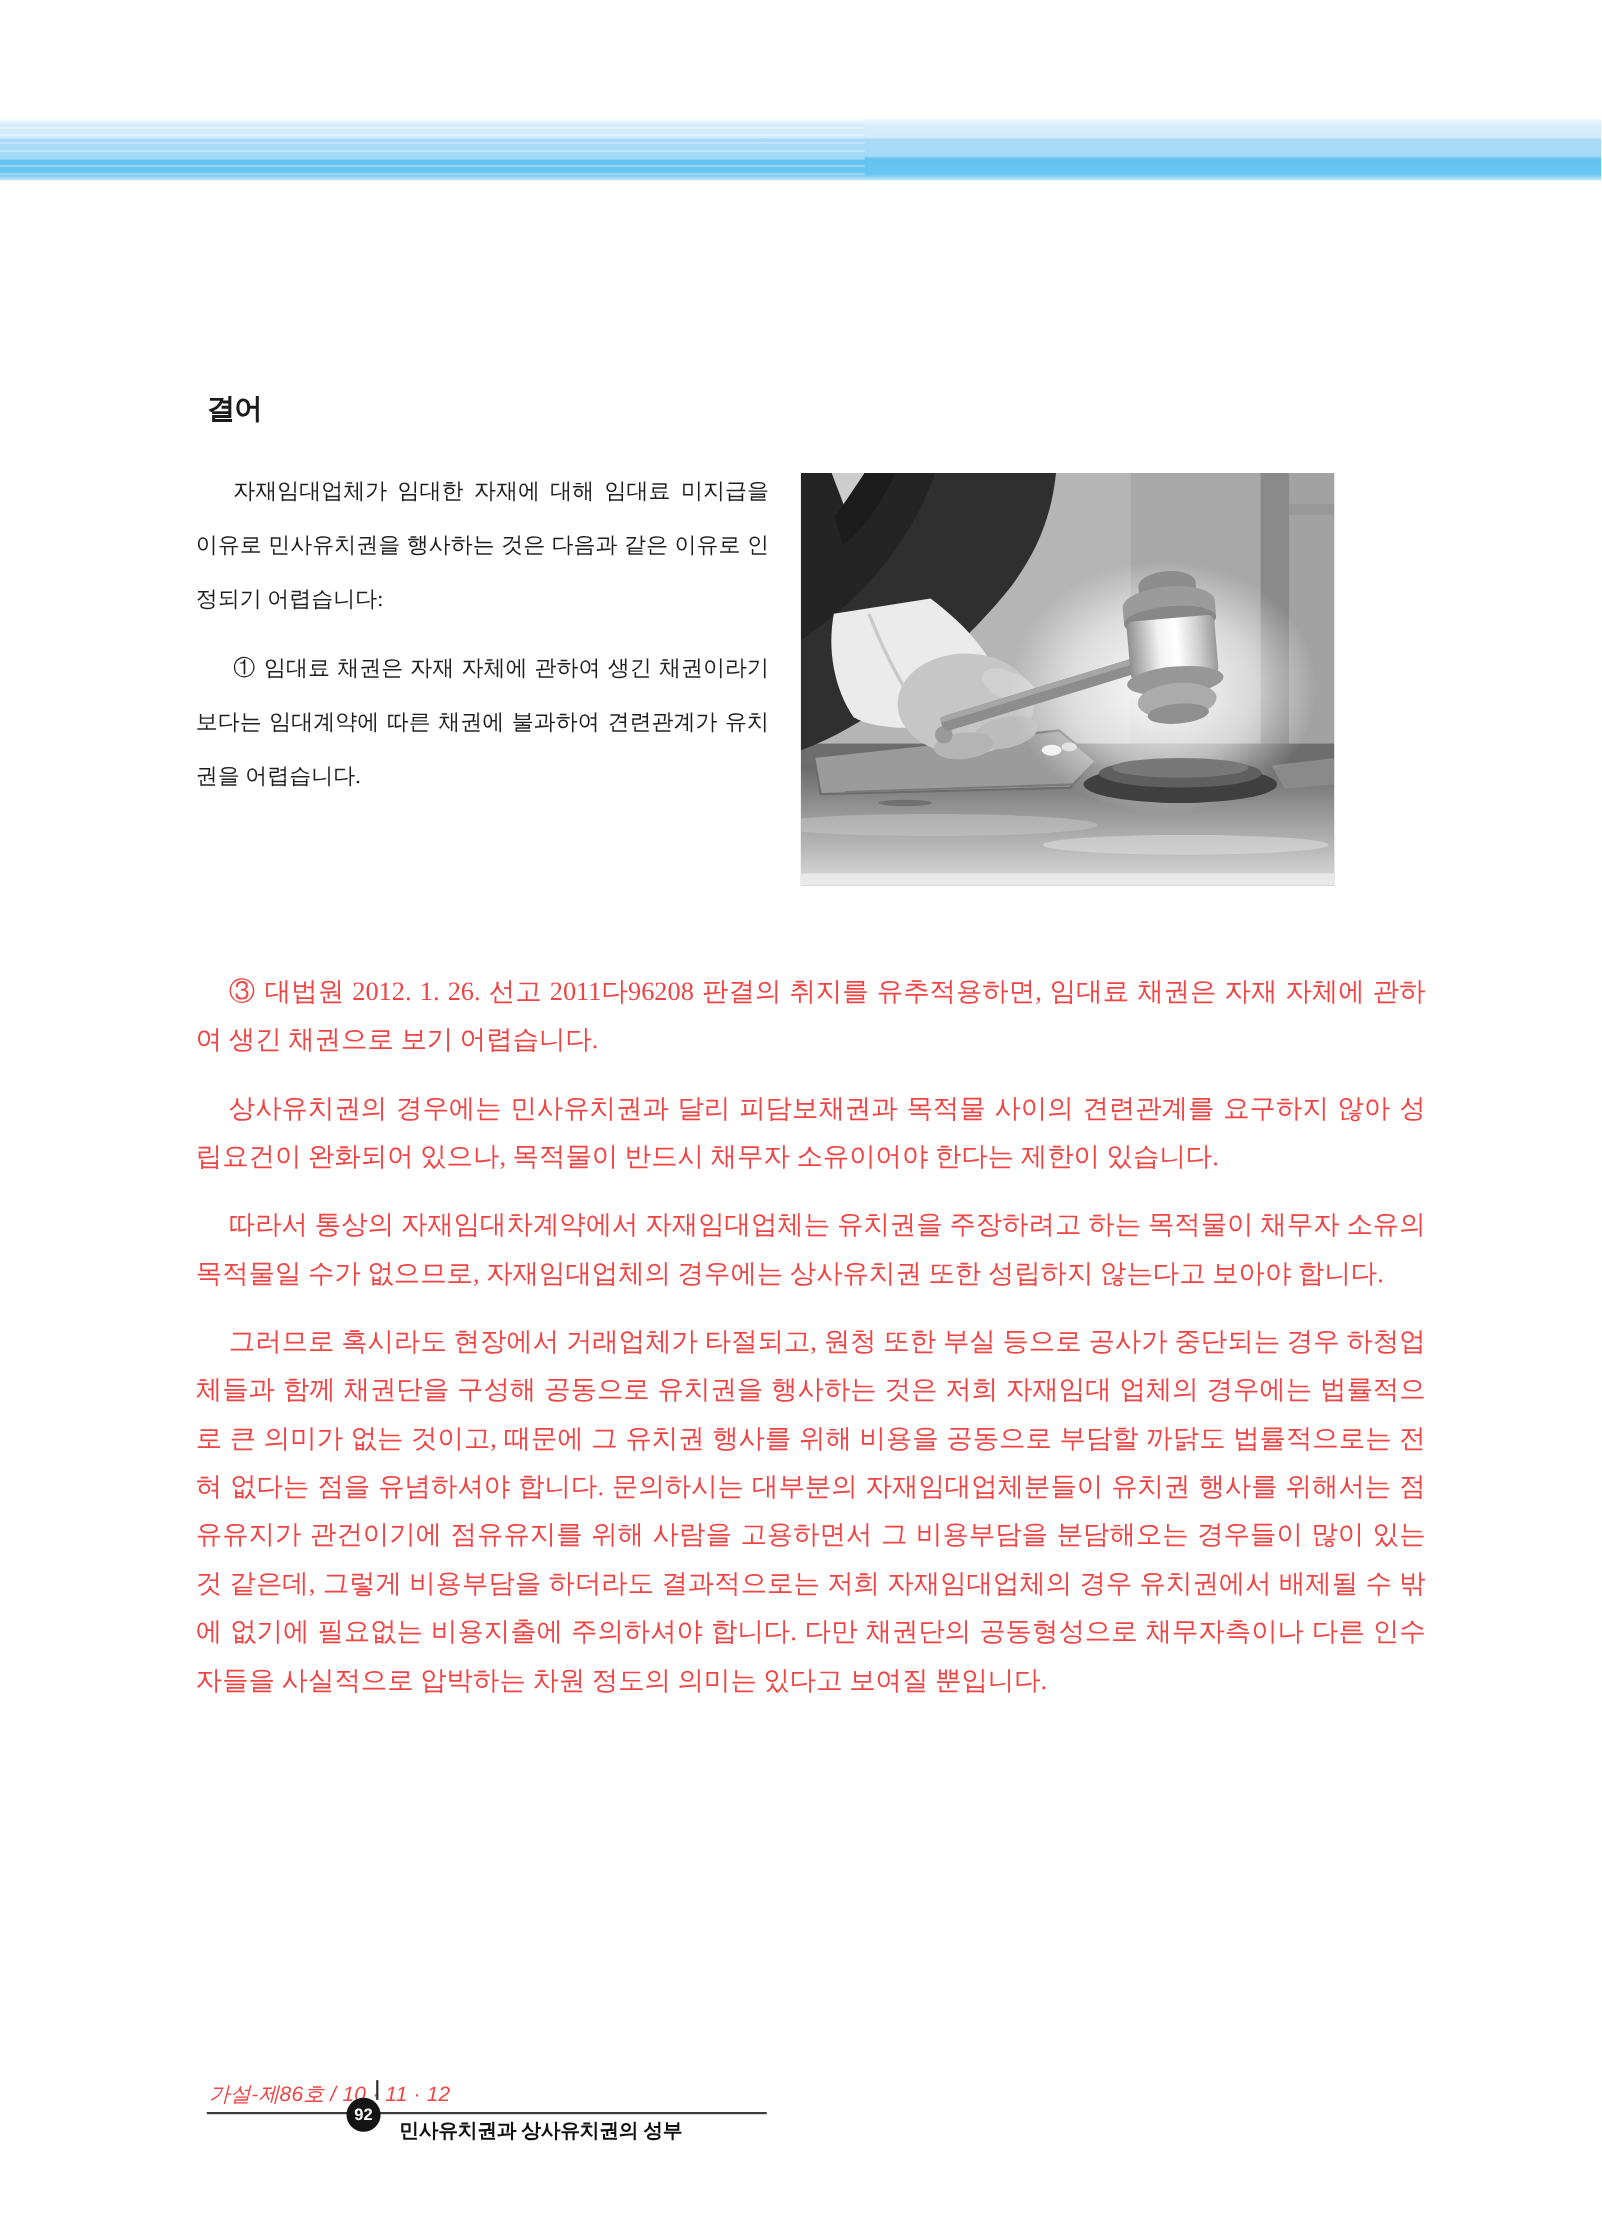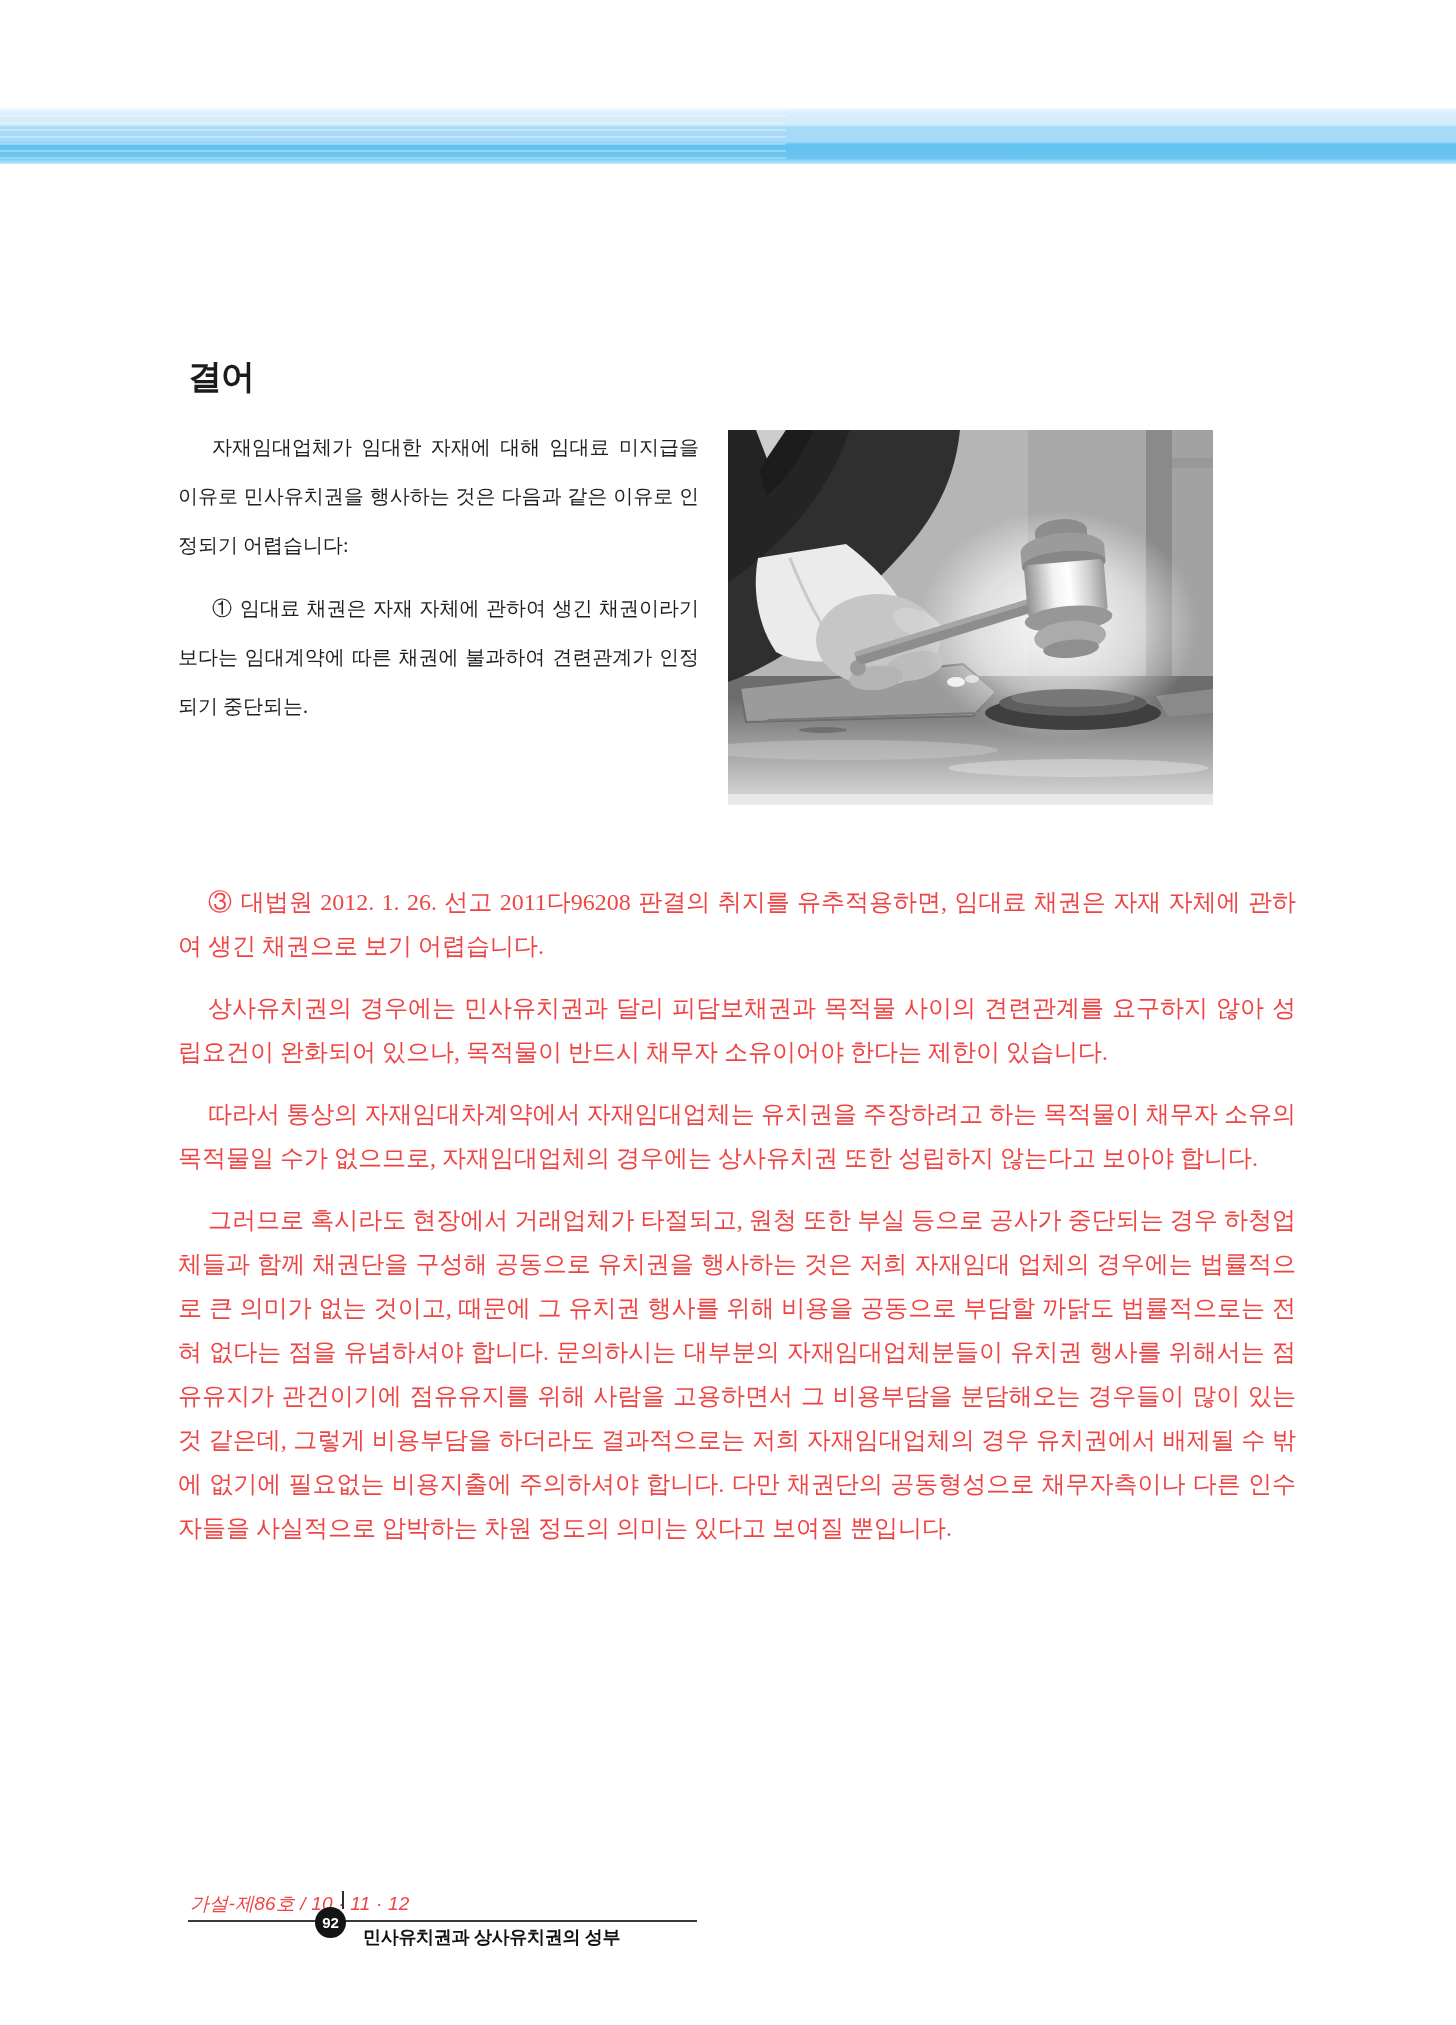--- a/index.html
+++ b/index.html
@@ -27,21 +27,21 @@
   .band-stripes {
     position:absolute; left:0; top:0; height:100%; width:54%;
     background:repeating-linear-gradient(180deg,
       rgba(255,255,255,0.30) 0px, rgba(255,255,255,0.30) 2px,
       rgba(255,255,255,0) 2px, rgba(255,255,255,0) 7px);
   }
 
   .doc-title {
     position:absolute; left:188px; top:354px;
     font-family:"Liberation Sans", sans-serif;
-    font-size:34px; font-weight:700; letter-spacing:-1px; color:#1b1b1b;
+    font-size:26px; font-weight:700; letter-spacing:-1px; color:#1b1b1b;
   }
 
   .col-left {
     position:absolute; left:178px; top:423px; width:521px;
     font-size:20px; line-height:49px; text-align:justify; color:#1e1e1e;
   }
   .col-left p { margin:0 0 14px 0; text-indent:34px; }
   .col-left p:last-child { margin-bottom:0; }
 
   .photo {
@@ -90,21 +90,21 @@
 <div class="page">
 
   <div class="header-band">
     <div class="band-stripes"></div>
   </div>
 
   <h1 class="doc-title">결어</h1>
 
   <div class="col-left">
     <p>자재임대업체가 임대한 자재에 대해 임대료 미지급을 이유로 민사유치권을 행사하는 것은 다음과 같은 이유로 인정되기 어렵습니다:</p>
-    <p>① 임대료 채권은 자재 자체에 관하여 생긴 채권이라기보다는 임대계약에 따른 채권에 불과하여 견련관계가 인정되기 중단되는.</p>
+    <p>① 임대료 채권은 자재 자체에 관하여 생긴 채권이라기보다는 임대계약에 따른 채권에 불과하여 견련관계가 유치권을 어렵습니다.</p>
   </div>
 
   <figure class="photo">
     <svg viewBox="0 0 485 375" preserveAspectRatio="none" aria-hidden="true">
       <defs>
         <linearGradient id="metal" x1="0" y1="0" x2="1" y2="0">
           <stop offset="0" stop-color="#8f8f8f"></stop>
           <stop offset="0.35" stop-color="#f2f2f2"></stop>
           <stop offset="0.55" stop-color="#ffffff"></stop>
           <stop offset="0.8" stop-color="#cfcfcf"></stop>

